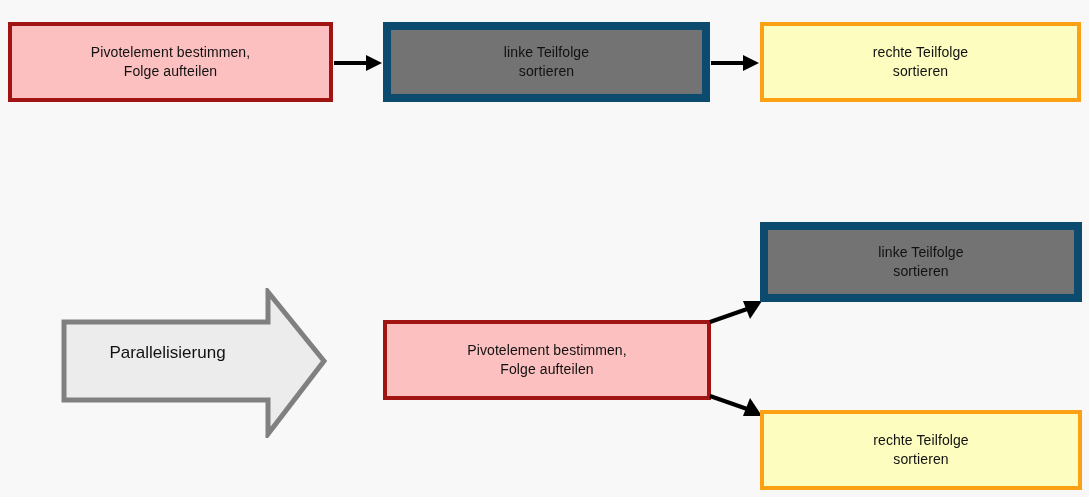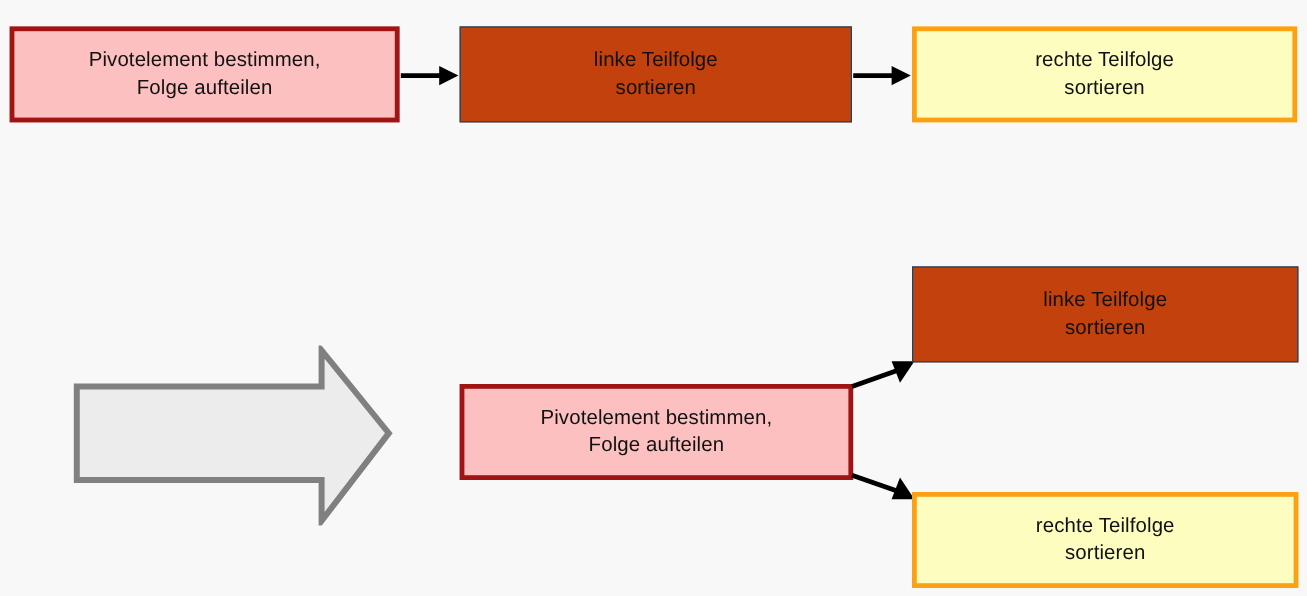--- a/index.html
+++ b/index.html
@@ -21,36 +21,36 @@
   }
   .node {
     position: absolute;
     box-sizing: border-box;
     display: flex;
     flex-direction: column;
     align-items: center;
     justify-content: center;
     text-align: center;
     color: #111111;
-    font-size: 17px;
+    font-size: 14px;
     line-height: 1.34;
     letter-spacing: 0.1px;
     font-family: "Liberation Sans", sans-serif;
   }
   .node .line {
     display: block;
     white-space: nowrap;
   }
   .node.pink {
     background: #fdc0c0;
     border: 4px solid #a01414;
   }
   .node.blue {
-    background: #c2410c;
-    border: 1px solid #0c4a6e;
+    background: #737373;
+    border: 8px solid #0c4a6e;
   }
   .node.yellow {
     background: #fdfdc0;
     border: 4px solid #fca014;
     text-align: center;
   }
   .arrow-svg {
     position: absolute;
     overflow: visible;
   }
@@ -99,20 +99,21 @@
   </svg>
 
   <div class="node yellow" style="left:760px; top:22px; width:321px; height:80px;">
     <span class="line">rechte Teilfolge</span>
     <span class="line">sortieren</span>
   </div>
 
   <svg class="bigarrow" viewBox="0 0 268 150">
     <polygon points="4,34 208,34 208,4 264,73 208,146 208,112 4,112" fill="#ececec" stroke="#808080" stroke-width="5" stroke-linejoin="miter"></polygon>
   </svg>
+  <div class="bigarrow-label">Parallelisierung</div>
 
   <div class="node pink" style="left:383px; top:320px; width:328px; height:80px;">
     <span class="line">Pivotelement bestimmen,</span>
     <span class="line">Folge aufteilen</span>
   </div>
 
   <svg class="arrow-svg" style="left:706px; top:292px; width:62px; height:40px;" viewBox="0 0 62 40">
     <line x1="4" y1="30" x2="44" y2="16" stroke="#000000" stroke-width="4"></line>
     <polygon points="56,9 37,9 44,27" fill="#000000"></polygon>
   </svg>

